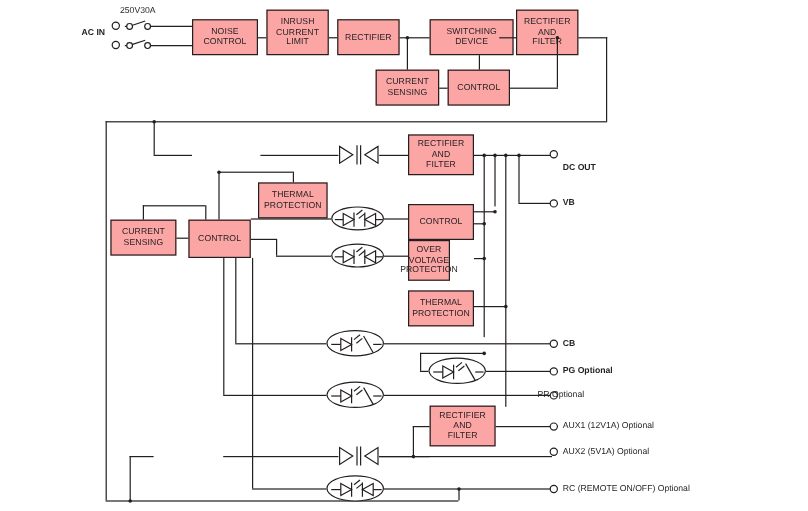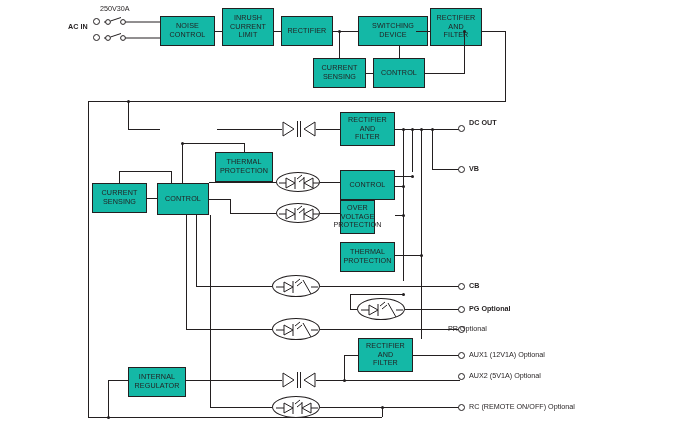--- a/index.html
+++ b/index.html
@@ -14,21 +14,21 @@
     position: relative;
     width: 673px;
     height: 426px;
     background: #ffffff;
     overflow: hidden;
   }
   .box {
     position: absolute;
     box-sizing: border-box;
     border: 1px solid #231f20;
-    background: #14b8a6;
+    background: #fca5a5;
     display: flex;
     align-items: center;
     justify-content: center;
     text-align: center;
     font-size: 7.2px;
     line-height: 1.22;
     color: #231f20;
     letter-spacing: 0.1px;
     white-space: pre-line;
     padding: 14px;
@@ -162,22 +162,20 @@
 VOLTAGE
 PROTECTION</div>
   <div class="box" style="left:340px; top:242px; width:55px; height:26px;">THERMAL
 PROTECTION</div>
   <div class="box" style="left:92px; top:183px; width:55px; height:30px;">CURRENT
 SENSING</div>
   <div class="box" style="left:157px; top:183px; width:52px; height:32px;">CONTROL</div>
   <div class="box" style="left:358px; top:338px; width:55px; height:34px;">RECTIFIER
 AND
 FILTER</div>
-  <div class="box" style="left:128px; top:367px; width:58px; height:26px;">INTERNAL
-REGULATOR</div>
 
   <div class="xfmr" style="left:282px; top:120px;">
     <svg width="34" height="18" viewBox="0 0 34 18">
       <polygon points="1,2 1,16 12,9" fill="none" stroke="#231f20" stroke-width="1"></polygon>
       <polygon points="33,2 33,16 22,9" fill="none" stroke="#231f20" stroke-width="1"></polygon>
       <line x1="15.5" y1="1" x2="15.5" y2="17" stroke="#231f20" stroke-width="1"></line>
       <line x1="18.5" y1="1" x2="18.5" y2="17" stroke="#231f20" stroke-width="1"></line>
     </svg>
   </div>
   <div class="wire h" style="left:217px; top:129px; width:65px;"></div>
@@ -330,21 +328,21 @@
   <div class="wire v" style="left:108px; top:380px; height:37px;"></div>
   <div class="dot" style="left:107px; top:416px;"></div>
 
   <div class="wire h" style="left:320px; top:407px; width:140px;"></div>
   <div class="wire h" style="left:210px; top:407px; width:62px;"></div>
   <div class="wire v" style="left:210px; top:215px; height:192px;"></div>
   <div class="wire v" style="left:382px; top:407px; height:10px;"></div>
   <div class="dot" style="left:381px; top:406px;"></div>
 
   <div class="term" style="left:458px; top:125px;"></div>
-  <div class="lbl b" style="left:469px; top:119px;">DC OUT</div>
+  <div class="lbl b" style="left:469px; top:136px;">DC OUT</div>
 
   <div class="term" style="left:458px; top:166px;"></div>
   <div class="lbl b" style="left:469px; top:165px;">VB</div>
 
   <div class="term" style="left:458px; top:283px;"></div>
   <div class="lbl b" style="left:469px; top:282px;">CB</div>
 
   <div class="term" style="left:458px; top:306px;"></div>
   <div class="lbl" style="left:469px; top:305px;font-weight:bold;">PG Optional</div>
 

